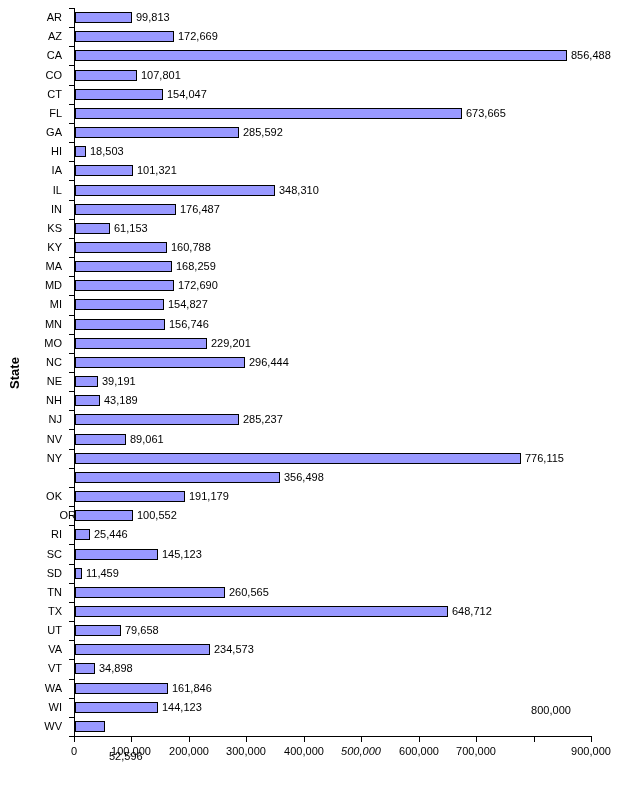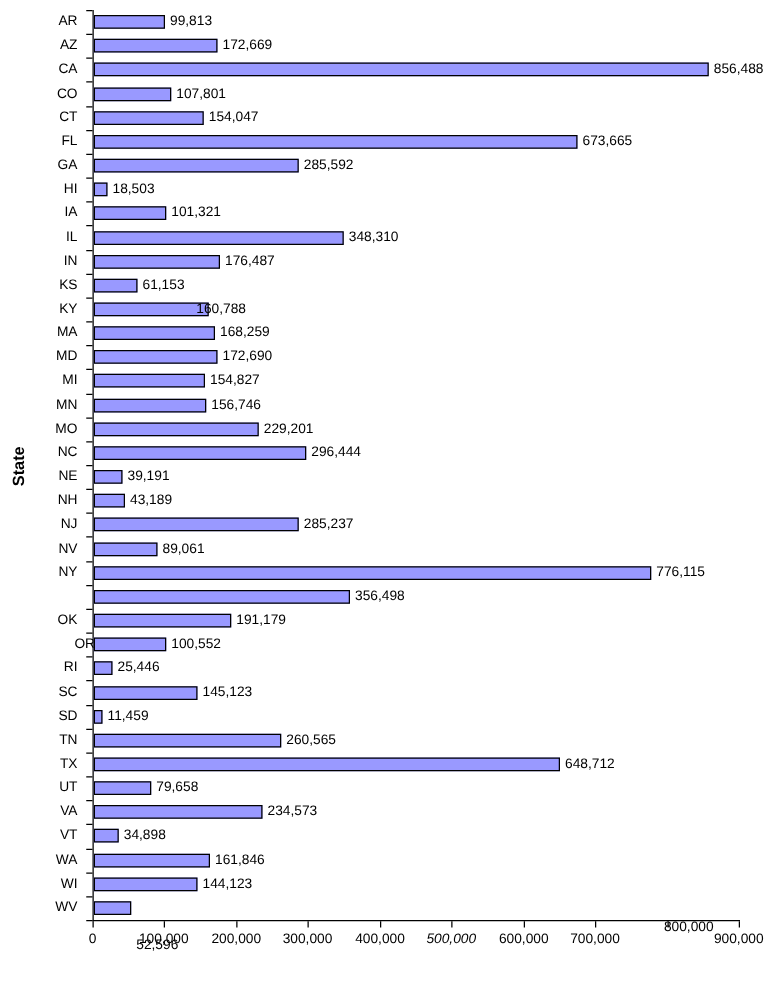--- a/index.html
+++ b/index.html
@@ -162,21 +162,21 @@
       <div class="bar" style="left: 75px; top: 185px; width: 200px; background: rgb(153, 153, 255); border-color: rgb(0, 0, 0);"></div>
       <div class="val-label" style="left: 279px; top: 184px;">348,310</div>
       <div class="cat-label" style="left: 0px; top: 203px;">IN</div>
       <div class="bar" style="left: 75px; top: 204px; width: 101px; background: rgb(153, 153, 255); border-color: rgb(0, 0, 0);"></div>
       <div class="val-label" style="left: 180px; top: 203px;">176,487</div>
       <div class="cat-label" style="left: 0px; top: 222px;">KS</div>
       <div class="bar" style="left: 75px; top: 223px; width: 35px; background: rgb(153, 153, 255); border-color: rgb(0, 0, 0);"></div>
       <div class="val-label" style="left: 114px; top: 222px;">61,153</div>
       <div class="cat-label" style="left: 0px; top: 241px;">KY</div>
       <div class="bar" style="left: 75px; top: 242px; width: 92px; background: rgb(153, 153, 255); border-color: rgb(0, 0, 0);"></div>
-      <div class="val-label" style="left: 157px; top: 241px;">160,788</div>
+      <div class="val-label" style="left: 171px; top: 241px;">160,788</div>
       <div class="cat-label" style="left: 0px; top: 260px;">MA</div>
       <div class="bar" style="left: 75px; top: 261px; width: 97px; background: rgb(153, 153, 255); border-color: rgb(0, 0, 0);"></div>
       <div class="val-label" style="left: 176px; top: 260px;">168,259</div>
       <div class="cat-label" style="left: 0px; top: 279px;">MD</div>
       <div class="bar" style="left: 75px; top: 280px; width: 99px; background: rgb(153, 153, 255); border-color: rgb(0, 0, 0);"></div>
       <div class="val-label" style="left: 178px; top: 279px;">172,690</div>
       <div class="cat-label" style="left: 0px; top: 298px;">MI</div>
       <div class="bar" style="left: 75px; top: 299px; width: 89px; background: rgb(153, 153, 255); border-color: rgb(0, 0, 0);"></div>
       <div class="val-label" style="left: 168px; top: 298px;">154,827</div>
       <div class="cat-label" style="left: 0px; top: 318px;">MN</div>
@@ -255,17 +255,17 @@
       <div class="x-tick-label" style="left: 206px; top: 745px;">300,000</div>
       <div class="tick" style="left: 304px; top: 737px; width: 1px; height: 5px;"></div>
       <div class="x-tick-label" style="left: 264px; top: 745px;">400,000</div>
       <div class="tick" style="left: 361px; top: 737px; width: 1px; height: 5px;"></div>
       <div class="x-tick-label" style="left: 321px; top: 745px; font-style: italic;">500,000</div>
       <div class="tick" style="left: 419px; top: 737px; width: 1px; height: 5px;"></div>
       <div class="x-tick-label" style="left: 379px; top: 745px;">600,000</div>
       <div class="tick" style="left: 476px; top: 737px; width: 1px; height: 5px;"></div>
       <div class="x-tick-label" style="left: 436px; top: 745px;">700,000</div>
       <div class="tick" style="left: 534px; top: 737px; width: 1px; height: 5px;"></div>
-      <div class="x-tick-label" style="left: 494px; top: 736px; padding-left: 17px;">800,000</div>
+      <div class="x-tick-label" style="left: 494px; top: 704px; padding-left: 17px;">800,000</div>
       <div class="tick" style="left: 591px; top: 737px; width: 1px; height: 5px;"></div>
       <div class="x-tick-label" style="left: 551px; top: 745px;">900,000</div>
     </div>
 </div>
 
 </body></html>

